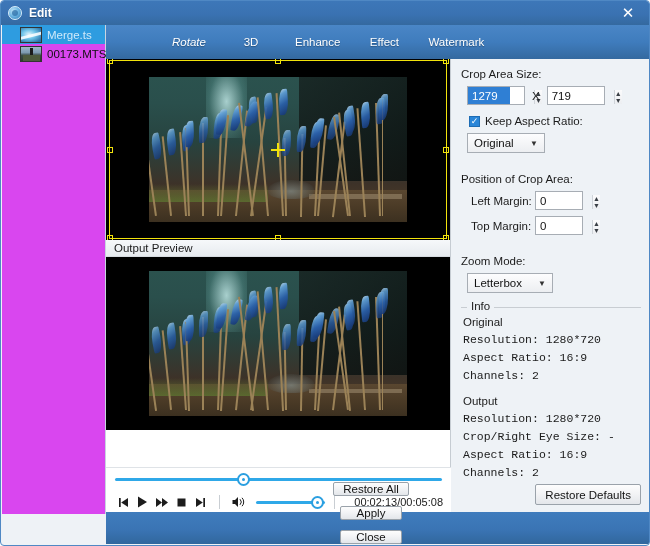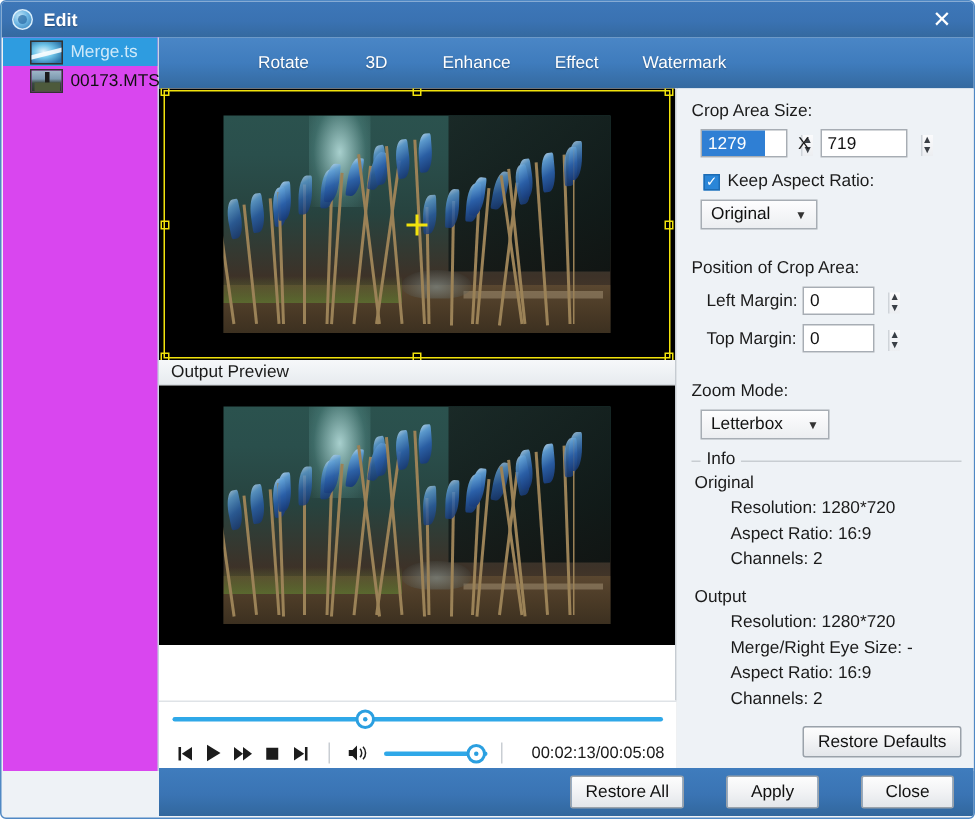--- a/index.html
+++ b/index.html
@@ -90,21 +90,21 @@
     position: absolute; left: 105px; top: 24px; width: 544px; height: 34px;
     background: linear-gradient(to bottom, #4a86c6 0%, #3f7cbd 50%, #34699f 100%);
     display: flex; align-items: stretch;
   }
   .tab {
     min-width: 62px; padding: 0 13px;
     display: flex; align-items: center; justify-content: center;
     color: #ffffff; font-size: 11.5px; cursor: pointer;
     text-shadow: 0 1px 1px rgba(0,0,0,.3);
   }
-  .tab.first { margin-left: 52px; }
+  .tab.first { margin-left: 52px; font-style: italic; }
   .tab.active {
     background: linear-gradient(to bottom, #2f8ed4 0%, #2287cf 55%, #1d7dc4 100%);
   }
 
   
   .content {
     position: absolute; left: 105px; top: 58px; width: 544px; height: 455px;
     background: #eef2f6;
   }
 
@@ -249,40 +249,41 @@
     color:#111; font-size:11.5px;
   }
   .caret { margin-left:auto; font-size:8px; color:#333; }
 
   fieldset.info {
     margin-top: 14px; border: none; border-top: 1px solid #c8cdd2; padding: 0;
   }
   .info-legend { color:#1b1b1b; font-size:11.5px; padding: 0 4px; margin-left:6px;
     position: relative; top: -8px; background:#eef2f6; display:inline-block; }
   .info-group { color:#1b1b1b; margin-left:2px; }
-  .info-line { color:#1b1b1b; margin-left:26px; margin-top:5px; }
+  .info-line { color:#1b1b1b; margin-left:2px; margin-top:5px;font-family:Liberation Mono, monospace; }
 
   .btn {
     height: 21px; min-width: 60px; padding: 0 9px;
     border: 1px solid #9aa2aa; border-radius: 2px;
     background: linear-gradient(to bottom,#fdfdfd 0%,#f2f3f5 48%,#e3e6ea 100%);
     color:#111; font-size:11.5px; cursor:pointer;
     display:flex; align-items:center; justify-content:center;
     font-family: "Liberation Sans", sans-serif;
   }
   .restore-defaults {
     position:absolute; right: 9px; bottom: 9px; min-width: 98px;
   }
 
   
   .footer {
     position: absolute; left: 105px; bottom: 1px; width: 544px; height: 32px;
     background: linear-gradient(to bottom,#3f7cbd 0%,#3a74b4 55%,#31679d 100%);
     display:flex; align-items:center; justify-content:flex-end; padding-right: 14px;
-    gap: 28px;
+    gap: 10px;
+    flex-direction: column;
   }
   .footer .btn { min-width: 62px; height: 22px; }
 </style>
 </head>
 <body>
 
 <div class="window">
 
   <div class="titlebar">
     <div class="title-icon"></div>
@@ -557,21 +558,21 @@
       </div>
 
       <fieldset class="info">
         <div class="info-legend">Info</div>
         <div class="info-group" style="margin-top:-4px;">Original</div>
         <div class="info-line">Resolution: 1280*720</div>
         <div class="info-line">Aspect Ratio: 16:9</div>
         <div class="info-line">Channels: 2</div>
         <div class="info-group" style="margin-top:13px;">Output</div>
         <div class="info-line">Resolution: 1280*720</div>
-        <div class="info-line">Merge/Right Eye Size: -</div>
+        <div class="info-line">Crop/Right Eye Size: -</div>
         <div class="info-line">Aspect Ratio: 16:9</div>
         <div class="info-line">Channels: 2</div>
       </fieldset>
 
       <div class="btn restore-defaults">Restore Defaults</div>
     </div>
   </div>
 
   <div class="footer">
     <div class="btn">Restore All</div>

